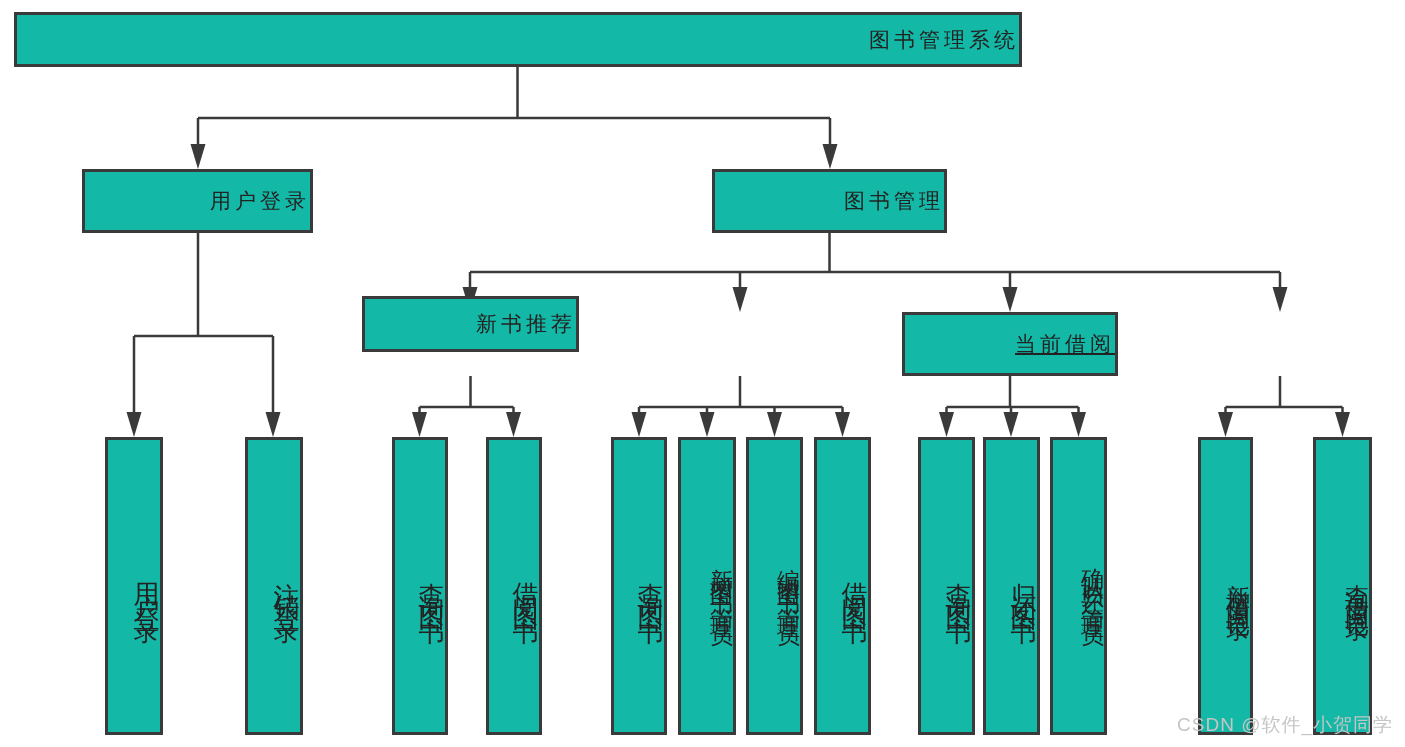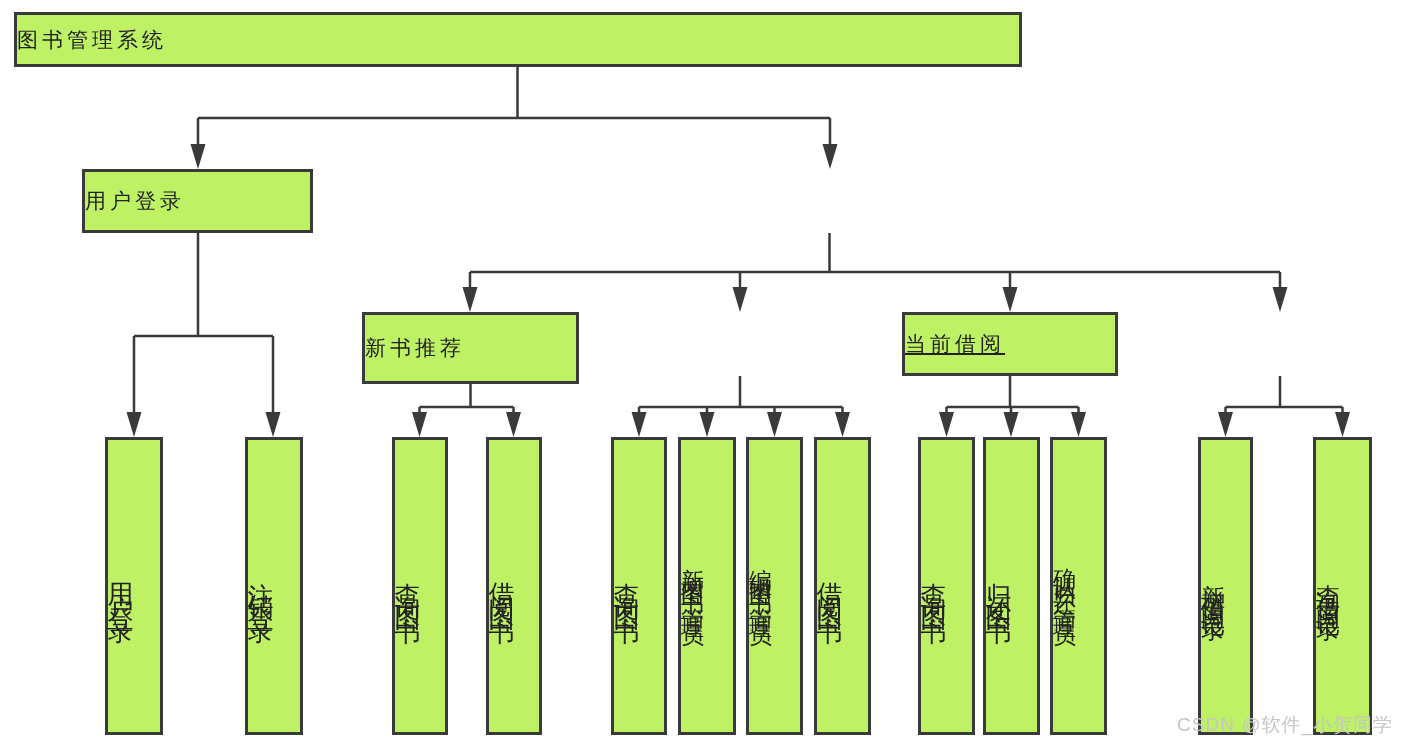--- a/index.html
+++ b/index.html
@@ -2,22 +2,22 @@
 <html><head>
 <meta charset="utf-8">
 <style>
   html,body{margin:0;padding:0;background:#ffffff;}
   .canvas{
     position:relative;width:1405px;height:747px;background:#ffffff;overflow:hidden;
     font-family:"Liberation Sans","DejaVu Sans",sans-serif;color:#222222;
   }
   .wires{position:absolute;left:0;top:0;width:1405px;height:747px;}
   .box{
-    position:absolute;box-sizing:border-box;background:#bef264;
-    border:3px solid #3a3a3a;display:flex;align-items:center;justify-content:flex-start;
+    position:absolute;box-sizing:border-box;background:#14b8a6;
+    border:3px solid #3a3a3a;display:flex;align-items:center;justify-content:flex-end;
   }
   .hbox span{font-size:21px;letter-spacing:4px;color:#222222;white-space:nowrap;}
   .leaf .vtext{
     writing-mode:vertical-rl;text-orientation:mixed;white-space:nowrap;
     font-size:26px;letter-spacing:12px;color:#222222;line-height:1;
   }
   .leaf .vtext.mid{font-size:24px;letter-spacing:7px;}
   .leaf .vtext.long{font-size:23px;letter-spacing:8px;}
   .watermark{
     position:absolute;right:12px;bottom:9px;z-index:5;
@@ -69,22 +69,25 @@
     </g>
   </svg>
 
   <div class="box hbox" style="left:14px;top:12px;width:1008px;height:55px;">
     <span>图书管理系统</span>
   </div>
 
   <div class="box hbox" style="left:82px;top:169px;width:231px;height:64px;">
     <span>用户登录</span>
   </div>
+  <div class="box hbox" style="left:712px;top:169px;width:235px;height:64px;">
+    <span>图书管理</span>
+  </div>
 
-  <div class="box hbox" style="left:362px;top:312px;width:217px;height:72px;">
+  <div class="box hbox" style="left:362px;top:296px;width:217px;height:56px;">
     <span>新书推荐</span>
   </div>
   <div class="box hbox" style="left:902px;top:312px;width:216px;height:64px;text-decoration:underline;">
     <span>当前借阅</span>
   </div>
 
   <div class="box leaf" style="left:105px;top:437px;width:58px;height:298px;">
     <span class="vtext">用户登录</span>
   </div>
   <div class="box leaf" style="left:245px;top:437px;width:58px;height:298px;">

